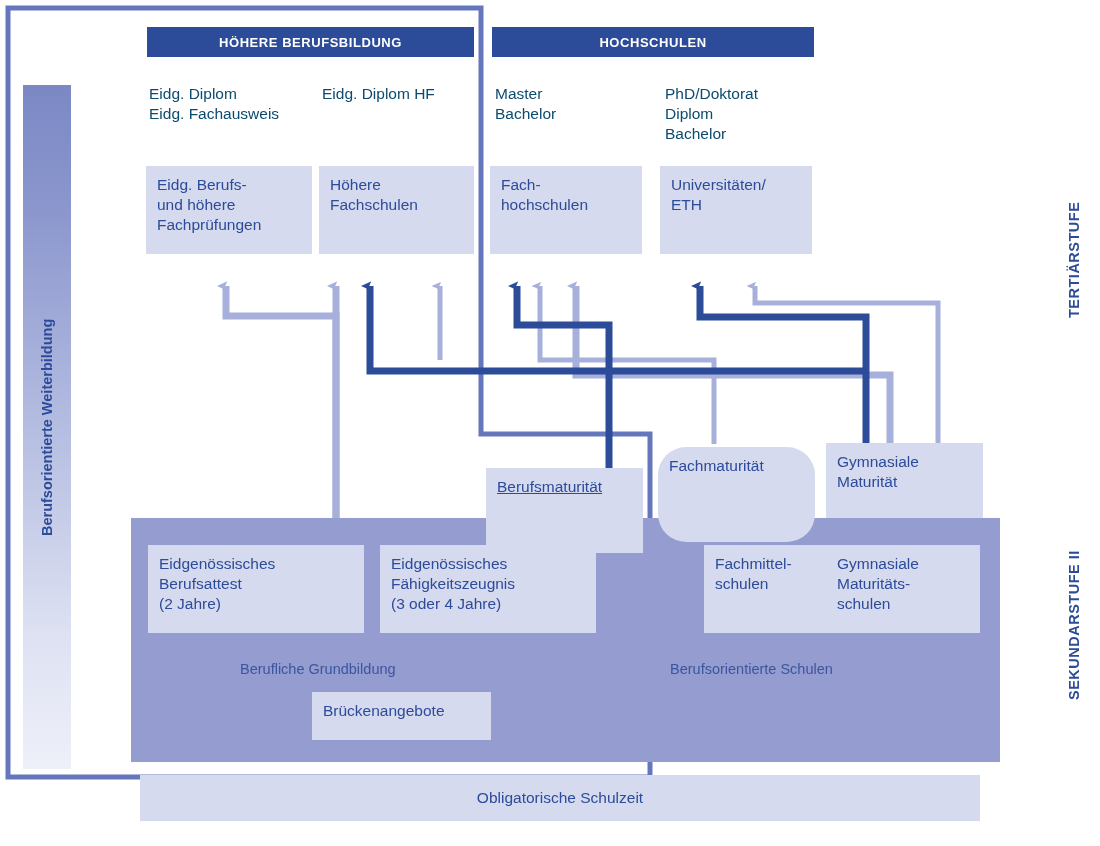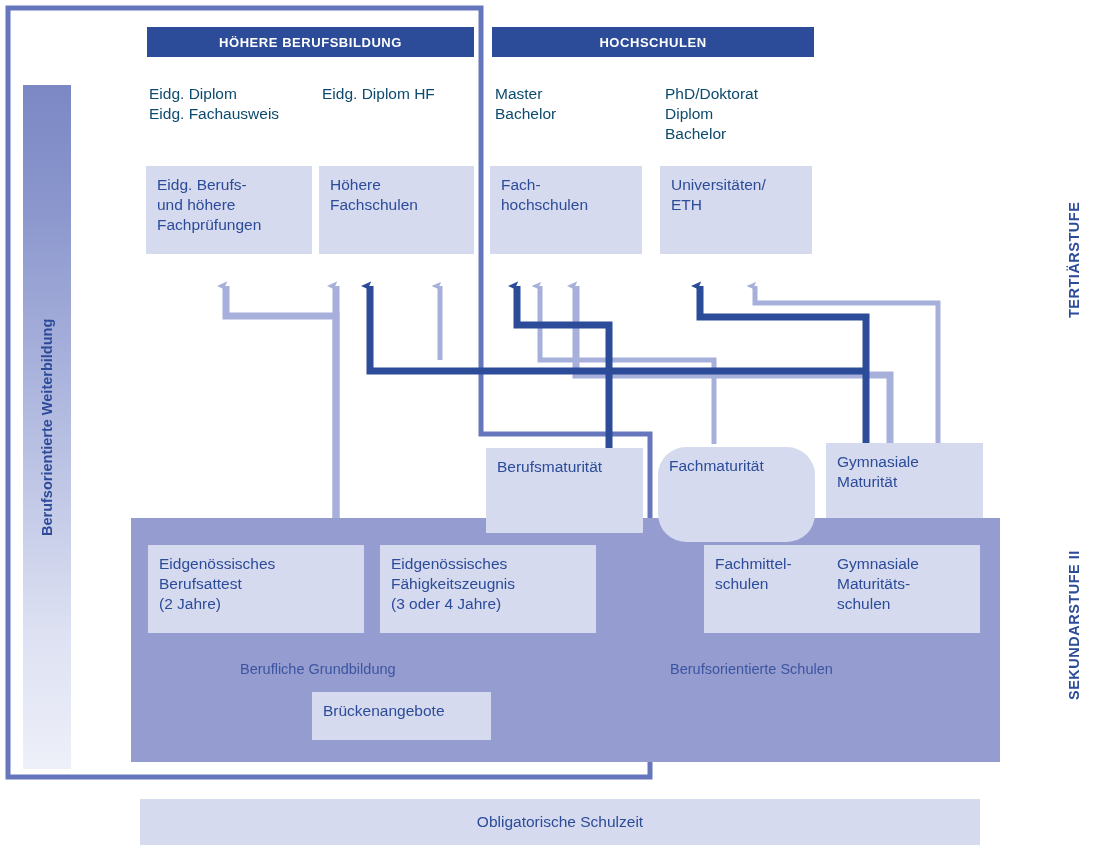--- a/index.html
+++ b/index.html
@@ -93,21 +93,21 @@
   <div class="abs lbox" style="left:146px;top:166px;width:166px;height:88px;">Eidg. Berufs-
 und höhere
 Fachprüfungen</div>
   <div class="abs lbox" style="left:319px;top:166px;width:155px;height:88px;">Höhere
 Fachschulen</div>
   <div class="abs lbox" style="left:490px;top:166px;width:152px;height:88px;">Fach-
 hochschulen</div>
   <div class="abs lbox" style="left:660px;top:166px;width:152px;height:88px;">Universitäten/
 ETH</div>
 
-  <div class="abs lbox" style="left:486px;top:448px;width:157px;height:85px;">Berufsmaturität</div>
+  <div class="abs lbox" style="left:486px;top:468px;width:157px;height:85px;text-decoration:underline;">Berufsmaturität</div>
   <div class="abs lbox" style="left:658px;top:447px;width:157px;height:95px;border-radius:28px;">Fachmaturität</div>
   <div class="abs lbox" style="left:826px;top:443px;width:157px;height:75px;">Gymnasiale
 Maturität</div>
 
   <div class="abs lbox" style="left:148px;top:545px;width:216px;height:88px;">Eidgenössisches
 Berufsattest
 (2 Jahre)</div>
   <div class="abs lbox" style="left:380px;top:545px;width:216px;height:88px;">Eidgenössisches
 Fähigkeitszeugnis
 (3 oder 4 Jahre)</div>
@@ -115,21 +115,21 @@
 schulen</div>
   <div class="abs lbox" style="left:826px;top:545px;width:154px;height:88px;">Gymnasiale
 Maturitäts-
 schulen</div>
 
   <div class="abs bandlabel" style="left:240px;top:661px;width:370px;">Berufliche Grundbildung</div>
   <div class="abs bandlabel" style="left:670px;top:661px;width:330px;">Berufsorientierte Schulen</div>
 
   <div class="abs lbox" style="left:312px;top:692px;width:179px;height:48px;">Brückenangebote</div>
 
-  <div class="abs obbar" style="left:140px;top:799px;width:840px;height:46px;">Obligatorische Schulzeit</div>
+  <div class="abs obbar" style="left:140px;top:775px;width:840px;height:46px;">Obligatorische Schulzeit</div>
 
   <div class="abs gradcol" style="left:23px;top:85px;width:48px;height:684px;"></div>
   <div class="abs vlabel" style="left:23px;top:85px;width:48px;height:684px;">Berufsorientierte Weiterbildung</div>
 
   <div class="abs vlabel side" style="left:1060px;top:170px;width:28px;height:180px;">TERTIÄRSTUFE</div>
   <div class="abs vlabel side" style="left:1060px;top:510px;width:28px;height:230px;">SEKUNDARSTUFE II</div>
 
 </div>
 
 </body></html>

